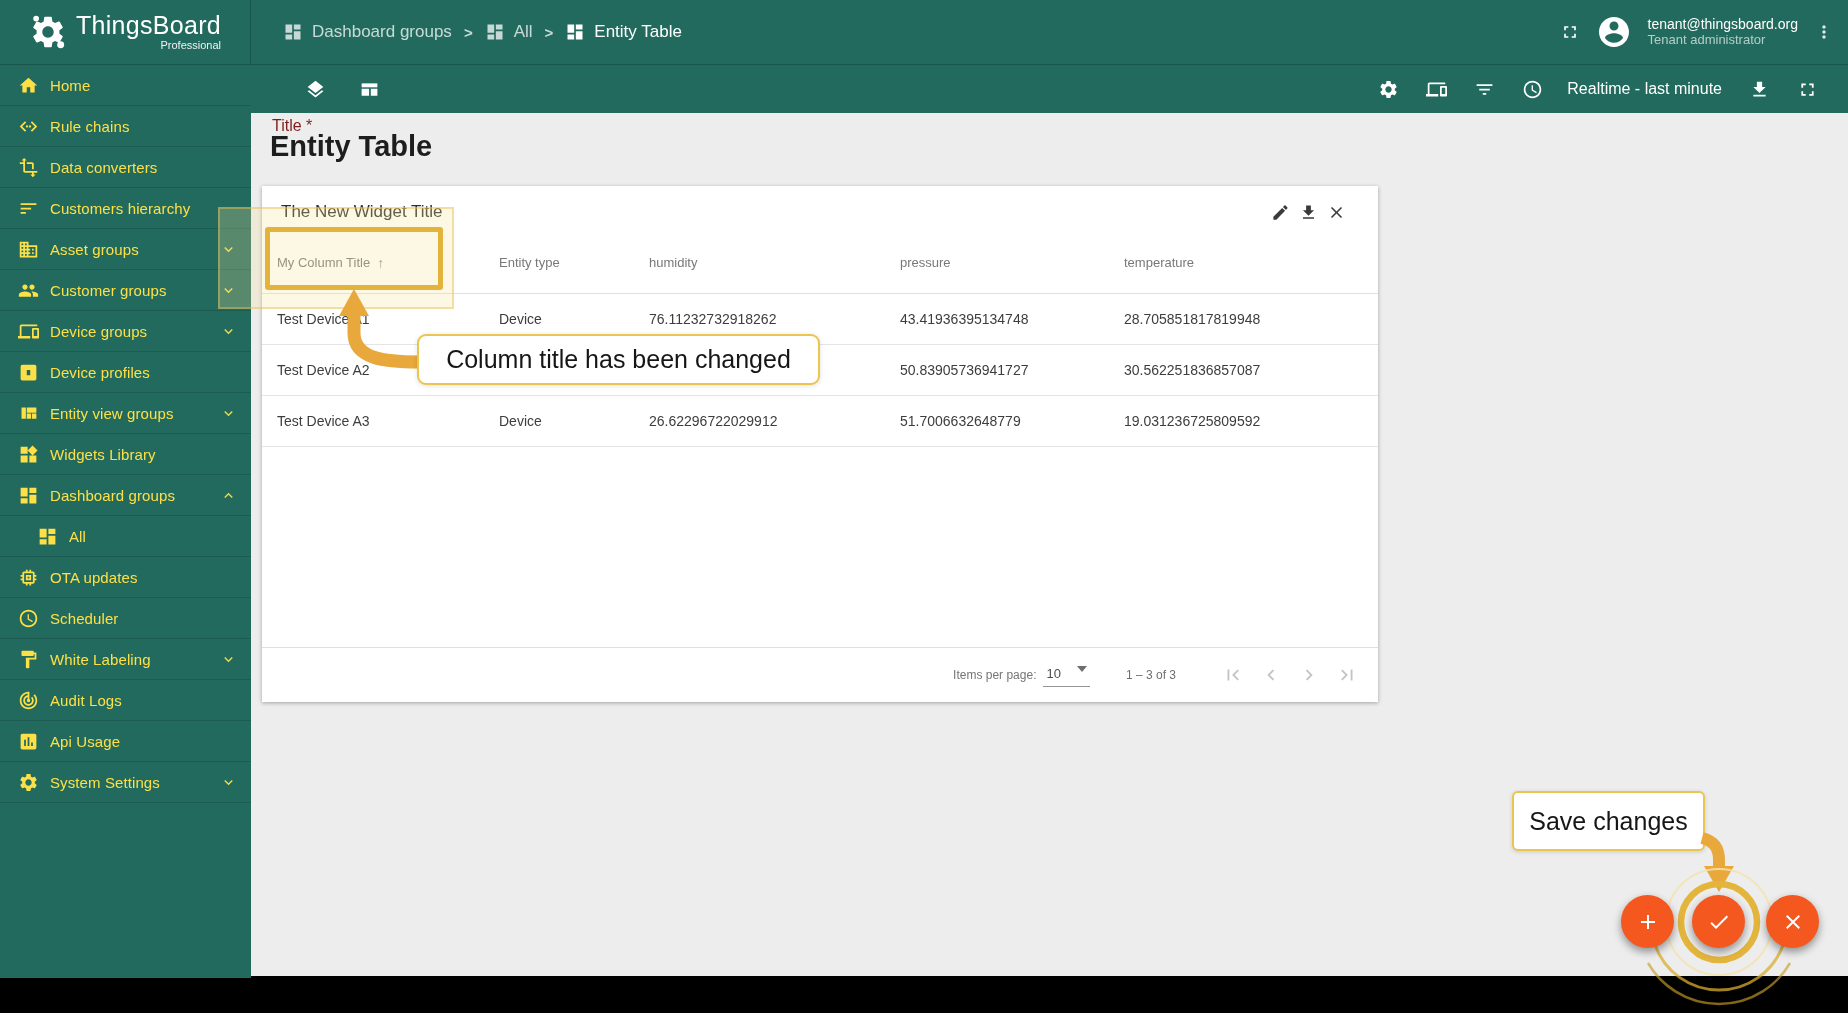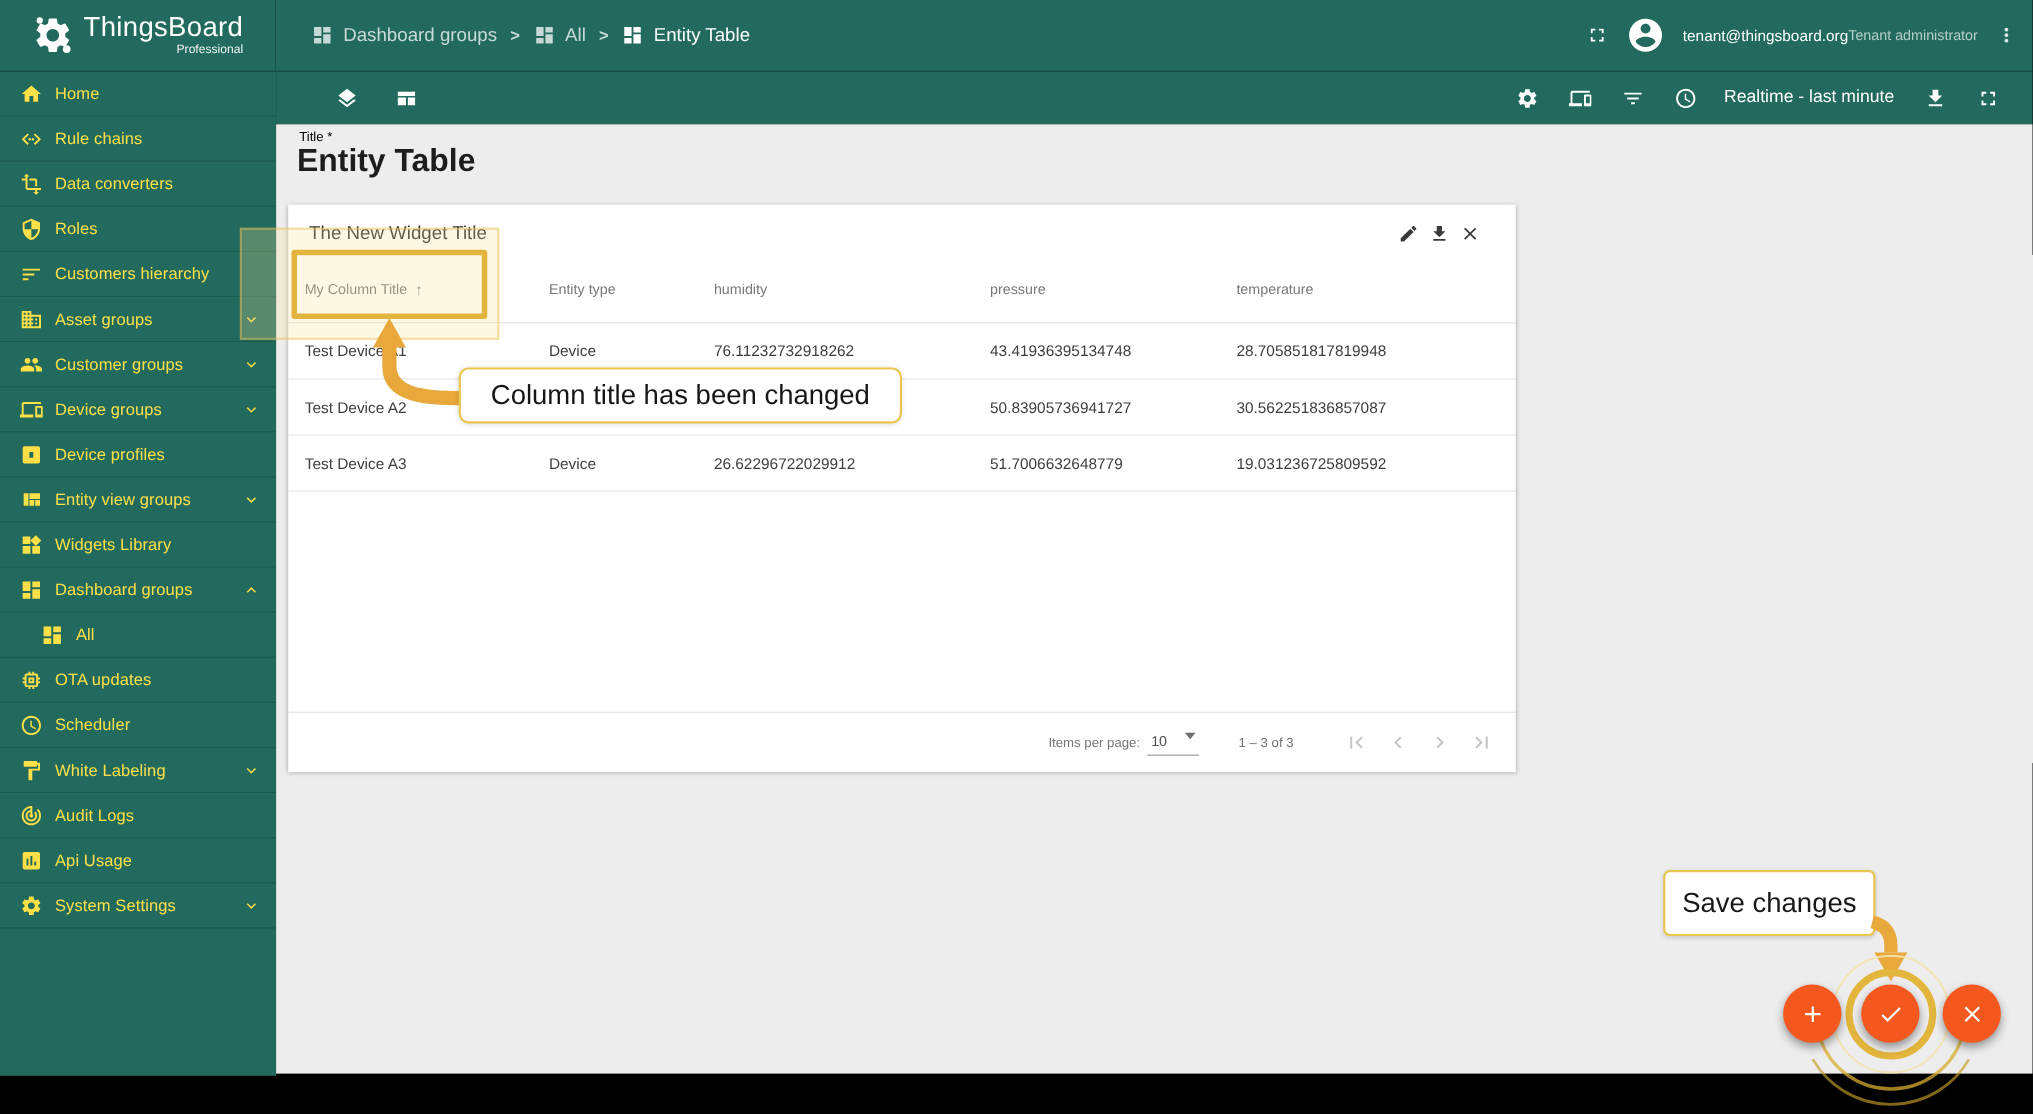--- a/index.html
+++ b/index.html
@@ -17,21 +17,21 @@
   .logo-name{font-size:25px;font-weight:500;letter-spacing:.3px;line-height:25px;}
   .logo-sub{font-size:11px;opacity:.92;margin-top:1px;}
   .breadcrumb{display:flex;align-items:center;margin-left:32px;gap:12px;font-size:17px;}
   .crumb{display:flex;align-items:center;gap:9px;color:rgba(255,255,255,.75);cursor:pointer;}
   .crumb .bc-ic{width:20px;height:20px;}
   .crumb.current{color:#ffffff;}
   .bc-sep{color:rgba(255,255,255,.75);font-size:15px;font-weight:700;}
   .top-right{margin-left:auto;display:flex;align-items:center;gap:16px;padding-right:14px;}
   .tr-ic{width:20px;height:20px;color:#fff;}
   .avatar{width:36px;height:36px;color:#fff;}
-  .user-lines{display:flex;flex-direction:row;line-height:16px;}
+  .user-lines{display:flex;flex-direction:column;line-height:16px;}
   .user-email{font-size:14px;color:#fff;}
   .user-role{font-size:13px;color:rgba(255,255,255,.66);}
   .kebab{width:20px;height:20px;color:rgba(255,255,255,.85);}
 
   
   .sidebar{position:absolute;left:0;top:65px;width:251px;height:913px;background:#216a5d;}
   .nav-item{height:41px;display:flex;align-items:center;padding:0 14px 0 18px;color:#fde047;
             border-bottom:1px solid rgba(0,0,0,.14);box-sizing:border-box;cursor:pointer;}
   .nav-item.hovered{background:rgba(0,0,0,.07);}
   .nav-item .ic{width:21px;height:21px;margin-right:11px;flex:none;}
@@ -43,21 +43,21 @@
   
   .toolbar2{position:absolute;left:251px;top:65px;width:1597px;height:48px;background:#216a5d;
             display:flex;align-items:center;color:#fff;box-sizing:border-box;padding:0 30px 0 54px;}
   .tb-left{display:flex;align-items:center;gap:33px;}
   .tb-ic{width:21px;height:21px;color:#fff;}
   .tb-right{margin-left:auto;display:flex;align-items:center;gap:27px;}
   .timewindow{display:flex;align-items:center;gap:24px;font-size:16px;}
 
   
   .content{position:absolute;left:251px;top:113px;width:1597px;height:863px;background:#ededee;}
-  .title-label{position:absolute;left:21px;top:4px;font-size:12px;color:#000000;}
+  .title-label{position:absolute;left:21px;top:4px;font-size:16px;color:#7f1d1d;}
   .page-title{position:absolute;left:19px;top:17px;font-size:29px;font-weight:700;color:#1d1d1d;}
 
   .card{position:absolute;left:11px;top:73px;width:1116px;height:516px;background:#fff;
         box-shadow:0 1px 4px rgba(0,0,0,.32);display:flex;flex-direction:column;box-sizing:border-box;}
   .w-head{height:40px;display:flex;align-items:center;padding:6px 30px 0 19px;flex:none;}
   .w-title{font-size:17px;color:#2e2e2e;}
   .w-actions{margin-left:auto;display:flex;align-items:center;gap:5px;}
   .w-act{width:19px;height:19px;color:#3a3a3a;padding:2px;cursor:pointer;}
   .t-head{height:62px;flex:none;display:grid;grid-template-columns:222px 150px 251px 224px 1fr;
           align-items:center;padding-left:15px;border-bottom:1px solid #e0e0e0;box-sizing:border-box;
@@ -286,26 +286,20 @@
       <span class="lbl">Rule chains</span>
     </div>
     <div class="nav-item">
       <svg class="ic">
           <use href="#i-transform"></use>
         </svg>
       <span class="lbl">Data converters</span>
     </div>
     <div class="nav-item">
       <svg class="ic">
-          <use href="#i-shield"></use>
-        </svg>
-      <span class="lbl">Roles</span>
-    </div>
-    <div class="nav-item">
-      <svg class="ic">
           <use href="#i-sort"></use>
         </svg>
       <span class="lbl">Customers hierarchy</span>
     </div>
     <div class="nav-item">
       <svg class="ic">
           <use href="#i-domain"></use>
         </svg>
       <span class="lbl">Asset groups</span>
       <svg class="chev">

